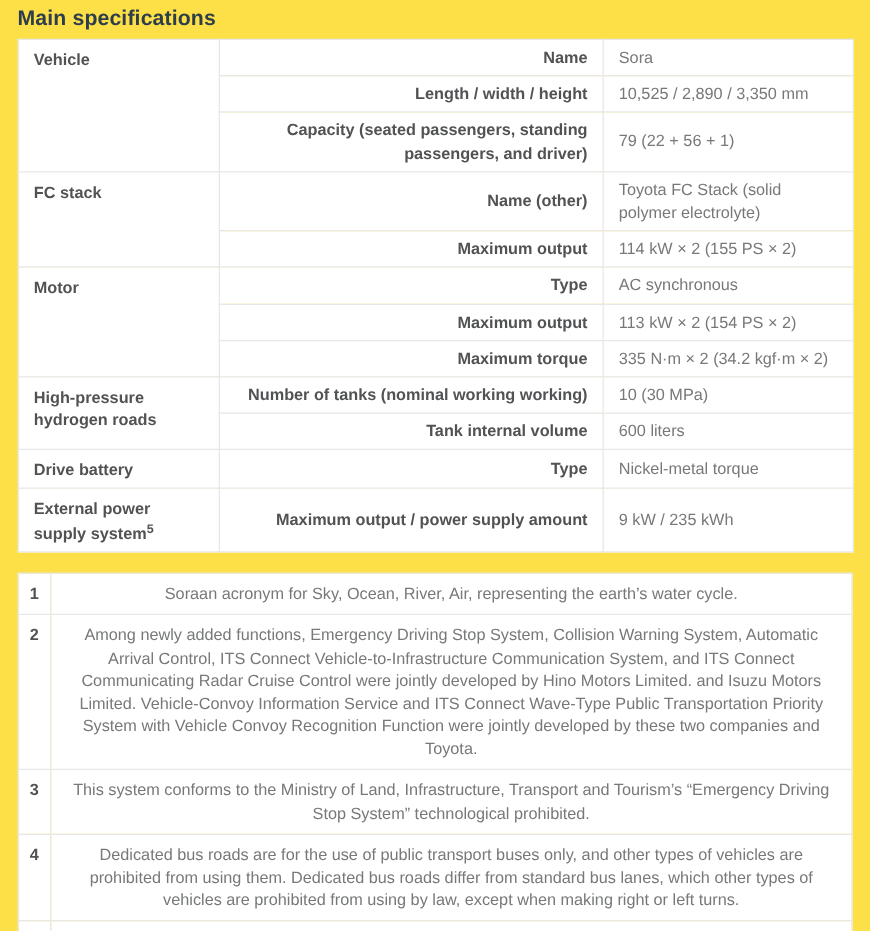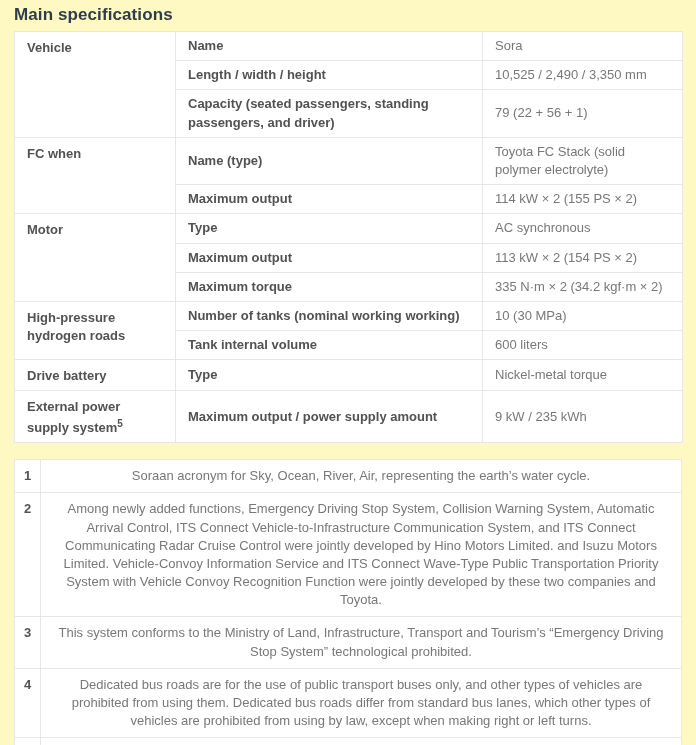--- a/index.html
+++ b/index.html
@@ -5,21 +5,21 @@
   * { margin: 0; padding: 0; box-sizing: border-box; }
   html, body {
     width: 696px;
     background: #ffffff;
     font-family: "Liberation Sans", sans-serif;
   }
   .page {
     width: 696px;
     height: 745px;
     padding: 5px 14px 0 14px;
-    background: #fef9c3;
+    background: #fde047;
   }
   h1.page-title {
     font-size: 17px;
     font-weight: 700;
     color: #2e3d4a;
     letter-spacing: 0.1px;
     margin: 0 0 6px 0;
   }
   table {
     width: 668px;
@@ -40,21 +40,21 @@
     color: #515254;
     vertical-align: top;
     text-align: left;
     padding-top: 7px;
   }
   td.prop {
     width: 307px;
     font-weight: 700;
     color: #515254;
     vertical-align: middle;
-    text-align: left;
+    text-align: right;
   }
   td.val {
     width: 200px;
     color: #76787a;
     vertical-align: middle;
     text-align: left;
   }
   sup.fn-ref {
     font-size: 10px;
     font-weight: 700;
@@ -88,30 +88,30 @@
   <table class="specs">
     <tbody>
 
       <tr>
         <td class="cat" rowspan="3">Vehicle</td>
         <td class="prop">Name</td>
         <td class="val">Sora</td>
       </tr>
       <tr>
         <td class="prop">Length / width / height</td>
-        <td class="val">10,525 / 2,490 / 3,350 mm</td>
+        <td class="val">10,525 / 2,890 / 3,350 mm</td>
       </tr>
       <tr>
         <td class="prop">Capacity (seated passengers, standing passengers, and driver)</td>
         <td class="val">79 (22 + 56 + 1)</td>
       </tr>
 
       <tr>
-        <td class="cat" rowspan="2">FC when</td>
-        <td class="prop">Name (type)</td>
+        <td class="cat" rowspan="2">FC stack</td>
+        <td class="prop">Name (other)</td>
         <td class="val">Toyota FC Stack (solid polymer electrolyte)</td>
       </tr>
       <tr>
         <td class="prop">Maximum output</td>
         <td class="val">114 kW × 2 (155 PS × 2)</td>
       </tr>
 
       <tr>
         <td class="cat" rowspan="3">Motor</td>
         <td class="prop">Type</td>

